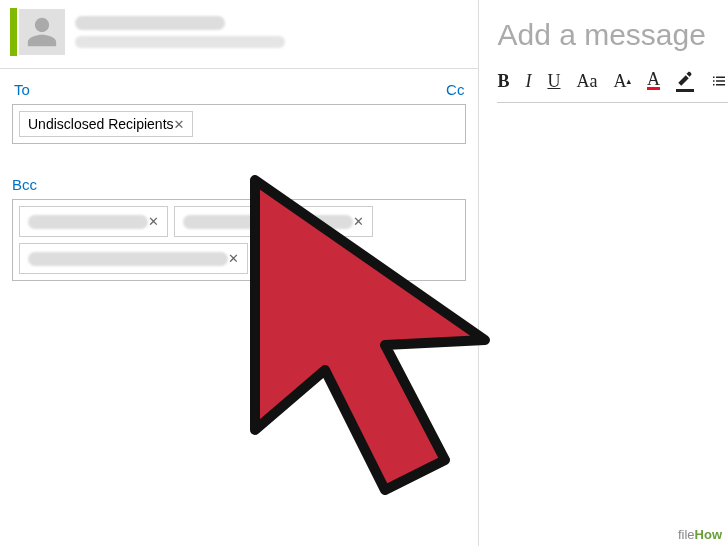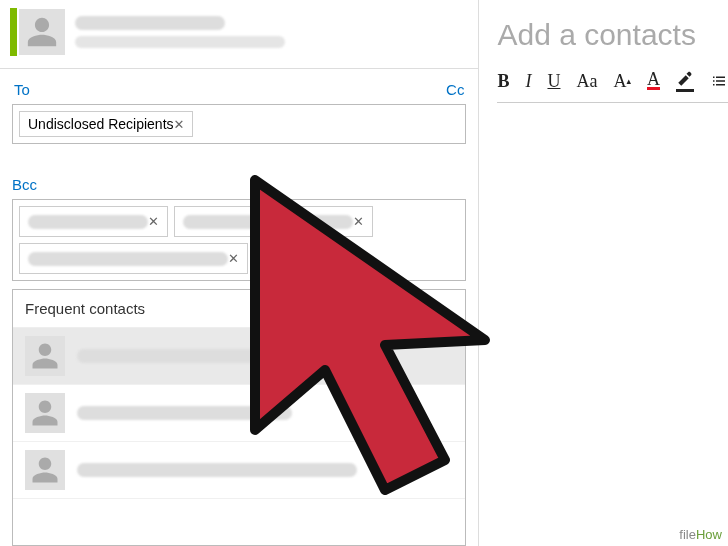--- a/index.html
+++ b/index.html
@@ -92,21 +92,21 @@
   .tool.u { text-decoration: underline; }
   .tool svg { width:18px; height:18px; }
   .msg-placeholder { color:#aaa; font-size:17px; }
 
   
   .cursor-overlay { position:absolute; left:235px; top:170px; pointer-events:none; }
 
   .watermark {
     position:absolute; right:6px; bottom:4px; font-size:13px; color:#888;
   }
-  .watermark b { color:#6a9e3a; font-weight:400;margin-top:13px; }
+  .watermark b { color:#6a9e3a; font-weight:700;margin-top:13px; }
 </style>
 </head>
 <body>
 
 <div class="layout">
   <div class="left-pane">
 
     <div class="sender">
       <div class="accent-bar"></div>
       <div class="avatar-sm">
@@ -142,52 +142,25 @@
           <span></span>
           <span class="x">✕</span>
         </div>
         <div class="chip blur w3">
           <span></span>
           <span class="x">✕</span>
         </div>
       </div>
     </div>
 
-    <div class="suggestions">
-      <div class="sug-head">Frequent contacts</div>
-      <div class="sug-item selected">
-        <div class="avatar-xs">
-          <svg viewBox="0 0 24 24">
-              <path d="M12 12c2.7 0 5-2.3 5-5s-2.3-5-5-5-5 2.3-5 5 2.3 5 5 5zm0 2c-3.3 0-10 1.7-10 5v3h20v-3c0-3.3-6.7-5-10-5z"></path>
-            </svg>
-        </div>
-        <div class="sug-blur" style="width:230px"></div>
-      </div>
-      <div class="sug-item">
-        <div class="avatar-xs">
-          <svg viewBox="0 0 24 24">
-              <path d="M12 12c2.7 0 5-2.3 5-5s-2.3-5-5-5-5 2.3-5 5 2.3 5 5 5zm0 2c-3.3 0-10 1.7-10 5v3h20v-3c0-3.3-6.7-5-10-5z"></path>
-            </svg>
-        </div>
-        <div class="sug-blur" style="width:215px"></div>
-      </div>
-      <div class="sug-item">
-        <div class="avatar-xs">
-          <svg viewBox="0 0 24 24">
-              <path d="M12 12c2.7 0 5-2.3 5-5s-2.3-5-5-5-5 2.3-5 5 2.3 5 5 5zm0 2c-3.3 0-10 1.7-10 5v3h20v-3c0-3.3-6.7-5-10-5z"></path>
-            </svg>
-        </div>
-        <div class="sug-blur" style="width:280px"></div>
-      </div>
-    </div>
 
   </div>
 
   <div class="right-pane">
-    <div class="subject">Add a contacts</div>
+    <div class="subject">Add a message</div>
     <div class="toolbar">
       <span class="tool b">B</span>
       <span class="tool i">I</span>
       <span class="tool u">U</span>
       <span class="tool">
           <span>Aa</span>
           <span class="small-a"></span>
         </span>
       <span class="tool">
           <span>A</span>

